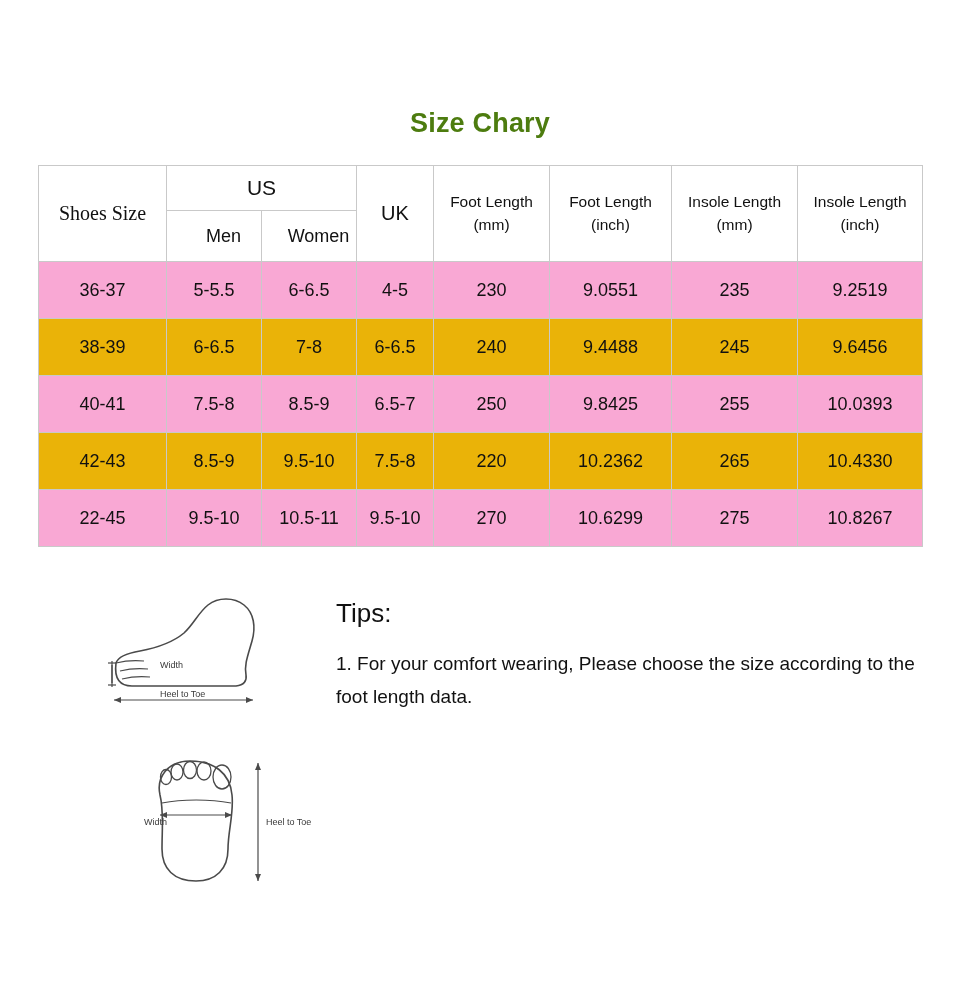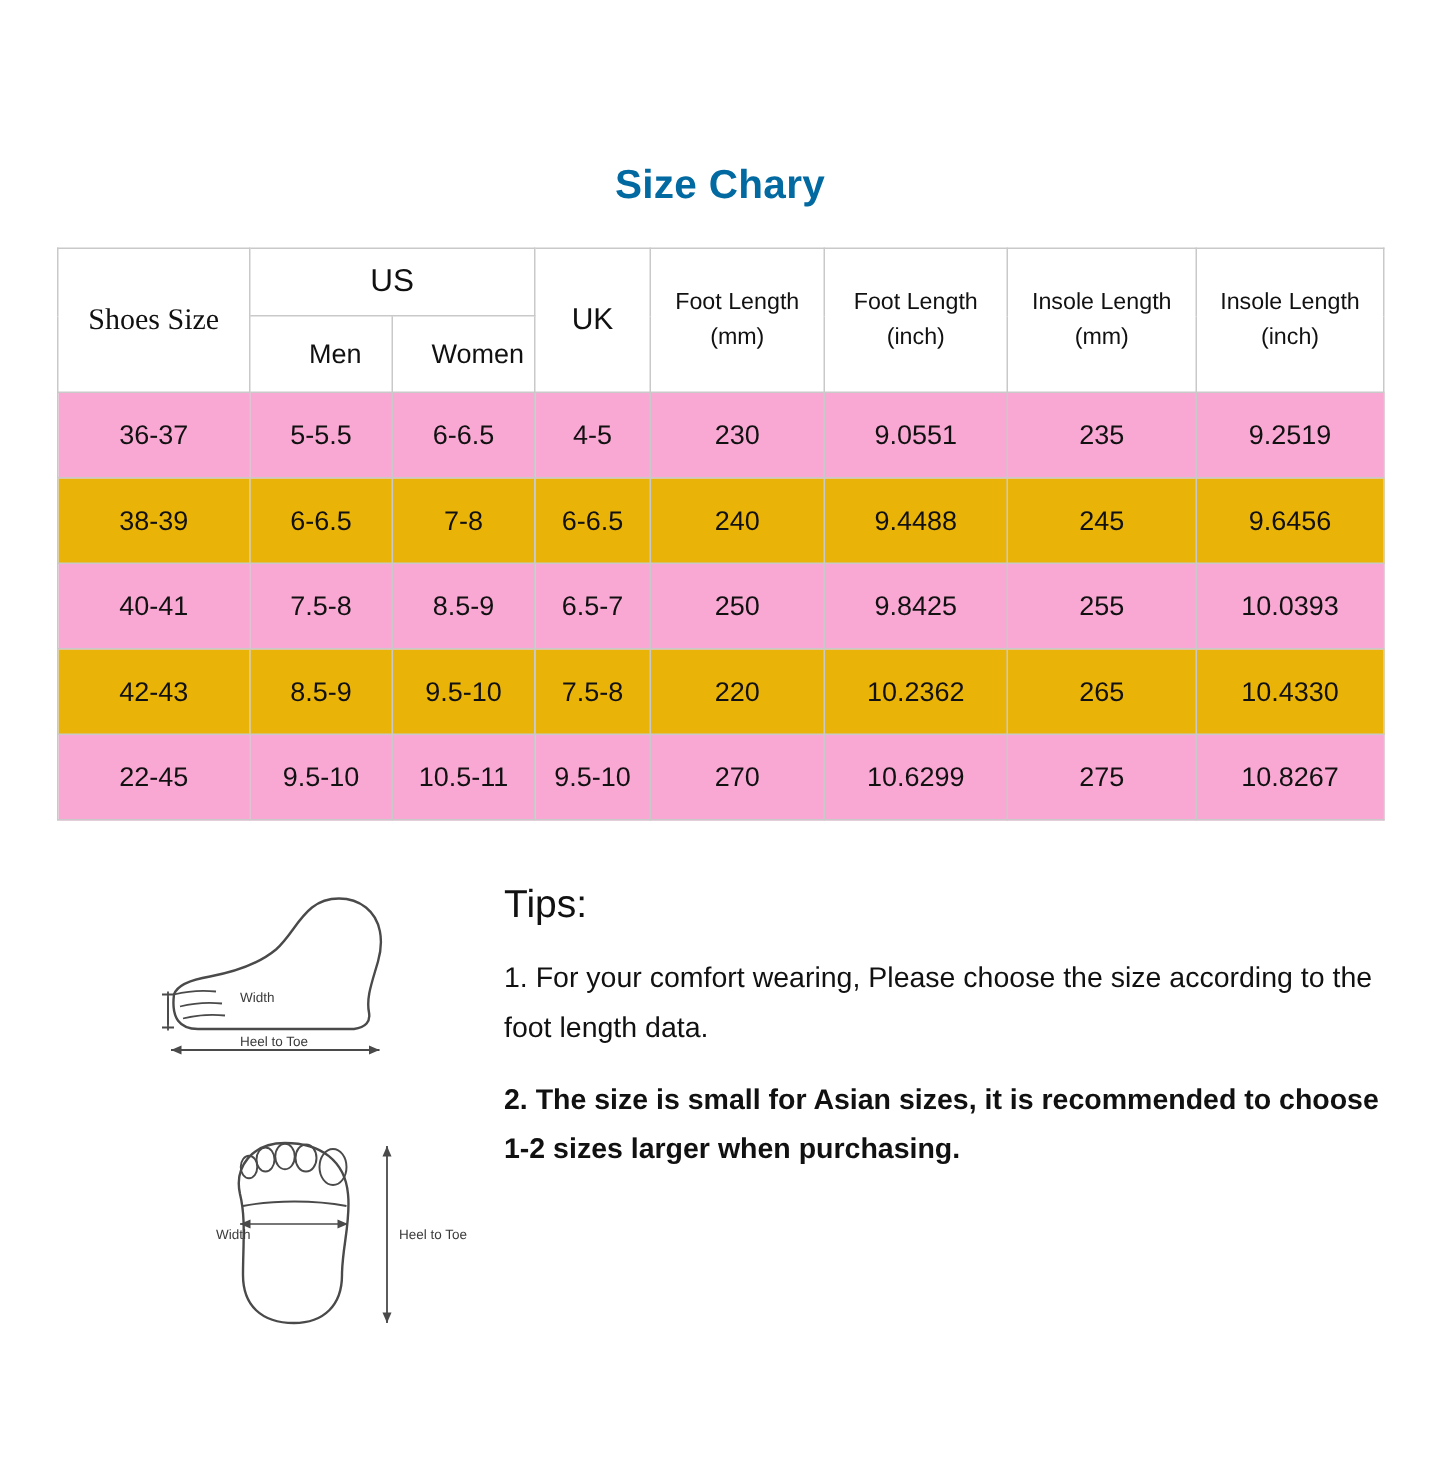--- a/index.html
+++ b/index.html
@@ -15,21 +15,21 @@
     position: relative;
     overflow: hidden;
   }
 
   .page-title {
     text-align: center;
     font-size: 27px;
     font-weight: bold;
     margin-top: 108px;
     letter-spacing: 0.2px;
-    color: #0369a1;
+    color: #4d7c0f;
   }
 
   .table-wrap {
     margin: 26px 38px 0 38px;
   }
 
   table.size-table {
     border-collapse: collapse;
     width: 884px;
     table-layout: fixed;
@@ -110,21 +110,21 @@
   .diagram-block {
     margin-bottom: 26px;
   }
   .tips {
     flex: 1;
     padding-left: 8px;
   }
   .tips-title {
     font-size: 26px;
     color: #111111;
-    margin: 4px 0 18px 0;
+    margin: 15px 0 18px 0;
   }
   .tip-1 {
     font-size: 19px;
     line-height: 1.75;
     margin: 0 0 14px 0;
     color: #111111;
   }
   .tip-2 {
     font-size: 19px;
     line-height: 1.75;
@@ -277,16 +277,15 @@
         <polygon points="160,130 157,123 163,123" fill="#4a4a4a"></polygon>
         <text x="168" y="74" font-size="9">Heel to Toe</text>
       </svg>
     </div>
 
   </div>
 
   <div class="tips">
     <div class="tips-title">Tips:</div>
     <p class="tip-1">1. For your comfort wearing, Please choose the size according to the foot length data.</p>
-    <p class="tip-2">2. The size is small for Asian sizes, it is recommended to choose 1-2 sizes larger when purchasing.</p>
   </div>
 
 </div>
 
 </body></html>

